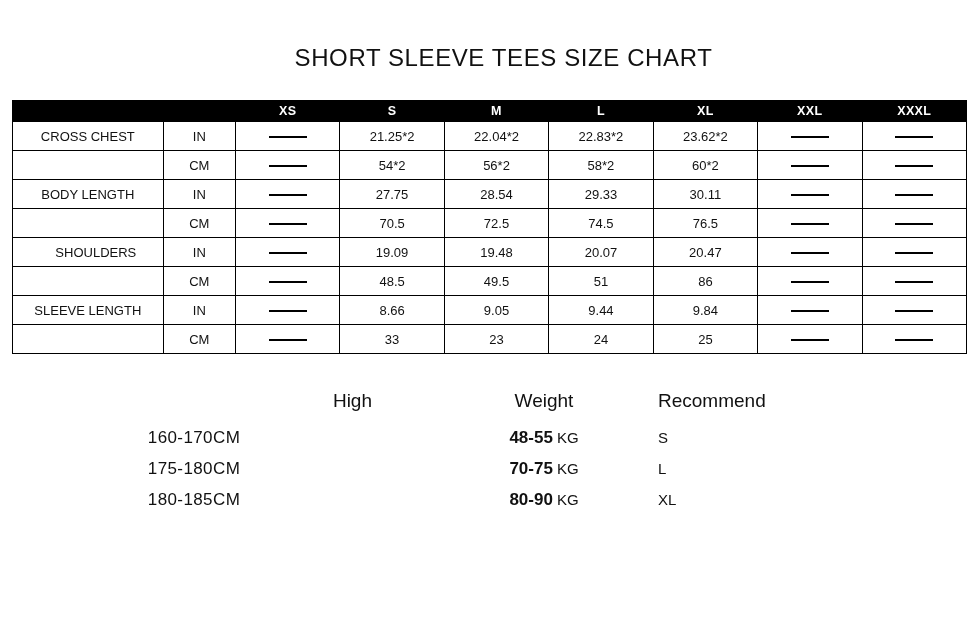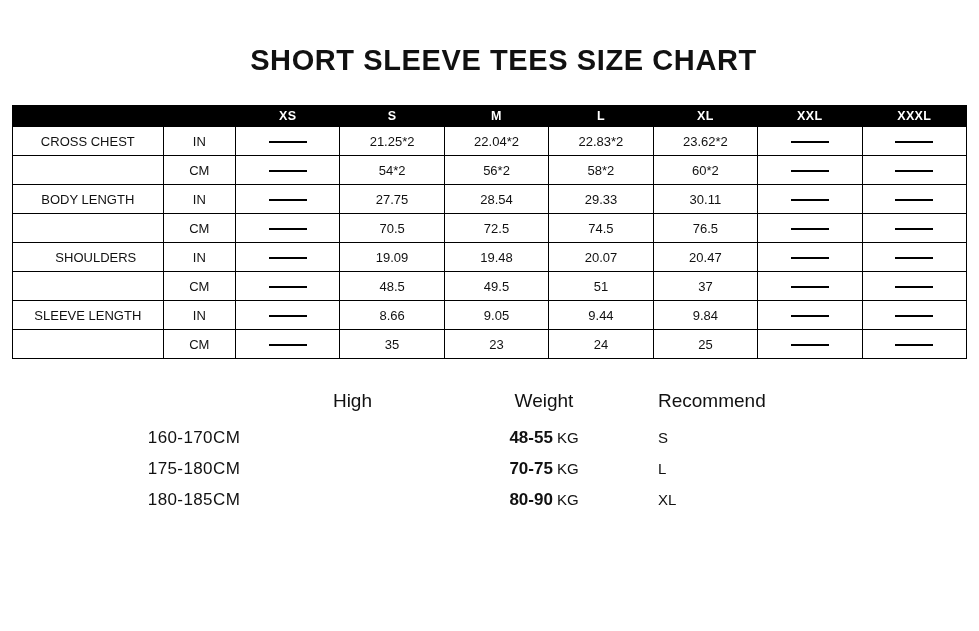--- a/index.html
+++ b/index.html
@@ -12,22 +12,22 @@
     height: 631px;
     font-family: "Liberation Sans", sans-serif;
     color: #000000;
     overflow: hidden;
     position: relative;
   }
 
   
   .title {
     text-align: center;
-    font-size: 29px;
-    font-weight: bold;
+    font-size: 24px;
+    font-weight: normal;
     letter-spacing: 0.6px;
     margin-top: 44px;
     margin-bottom: 14px;
     color: #111;
     padding-left: 28px;
   }
 
   
   .table-wrap {
     padding: 0 12px;
@@ -231,42 +231,42 @@
         <td class="val-cell"><span class="dash"></span></td>
       </tr>
 
       <tr>
         <td class="label-cell"></td>
         <td class="unit-cell">CM</td>
         <td class="val-cell"><span class="dash"></span></td>
         <td class="val-cell">48.5</td>
         <td class="val-cell">49.5</td>
         <td class="val-cell">51</td>
-        <td class="val-cell">37</td>
+        <td class="val-cell">86</td>
         <td class="val-cell"><span class="dash"></span></td>
         <td class="val-cell"><span class="dash"></span></td>
       </tr>
 
       <tr>
         <td class="label-cell">SLEEVE LENGTH</td>
         <td class="unit-cell">IN</td>
         <td class="val-cell"><span class="dash"></span></td>
         <td class="val-cell">8.66</td>
         <td class="val-cell">9.05</td>
         <td class="val-cell">9.44</td>
         <td class="val-cell">9.84</td>
         <td class="val-cell"><span class="dash"></span></td>
         <td class="val-cell"><span class="dash"></span></td>
       </tr>
 
       <tr>
         <td class="label-cell"></td>
         <td class="unit-cell">CM</td>
         <td class="val-cell"><span class="dash"></span></td>
-        <td class="val-cell">35</td>
+        <td class="val-cell">33</td>
         <td class="val-cell">23</td>
         <td class="val-cell">24</td>
         <td class="val-cell">25</td>
         <td class="val-cell"><span class="dash"></span></td>
         <td class="val-cell"><span class="dash"></span></td>
       </tr>
 
     </tbody>
   </table>
 </div>

